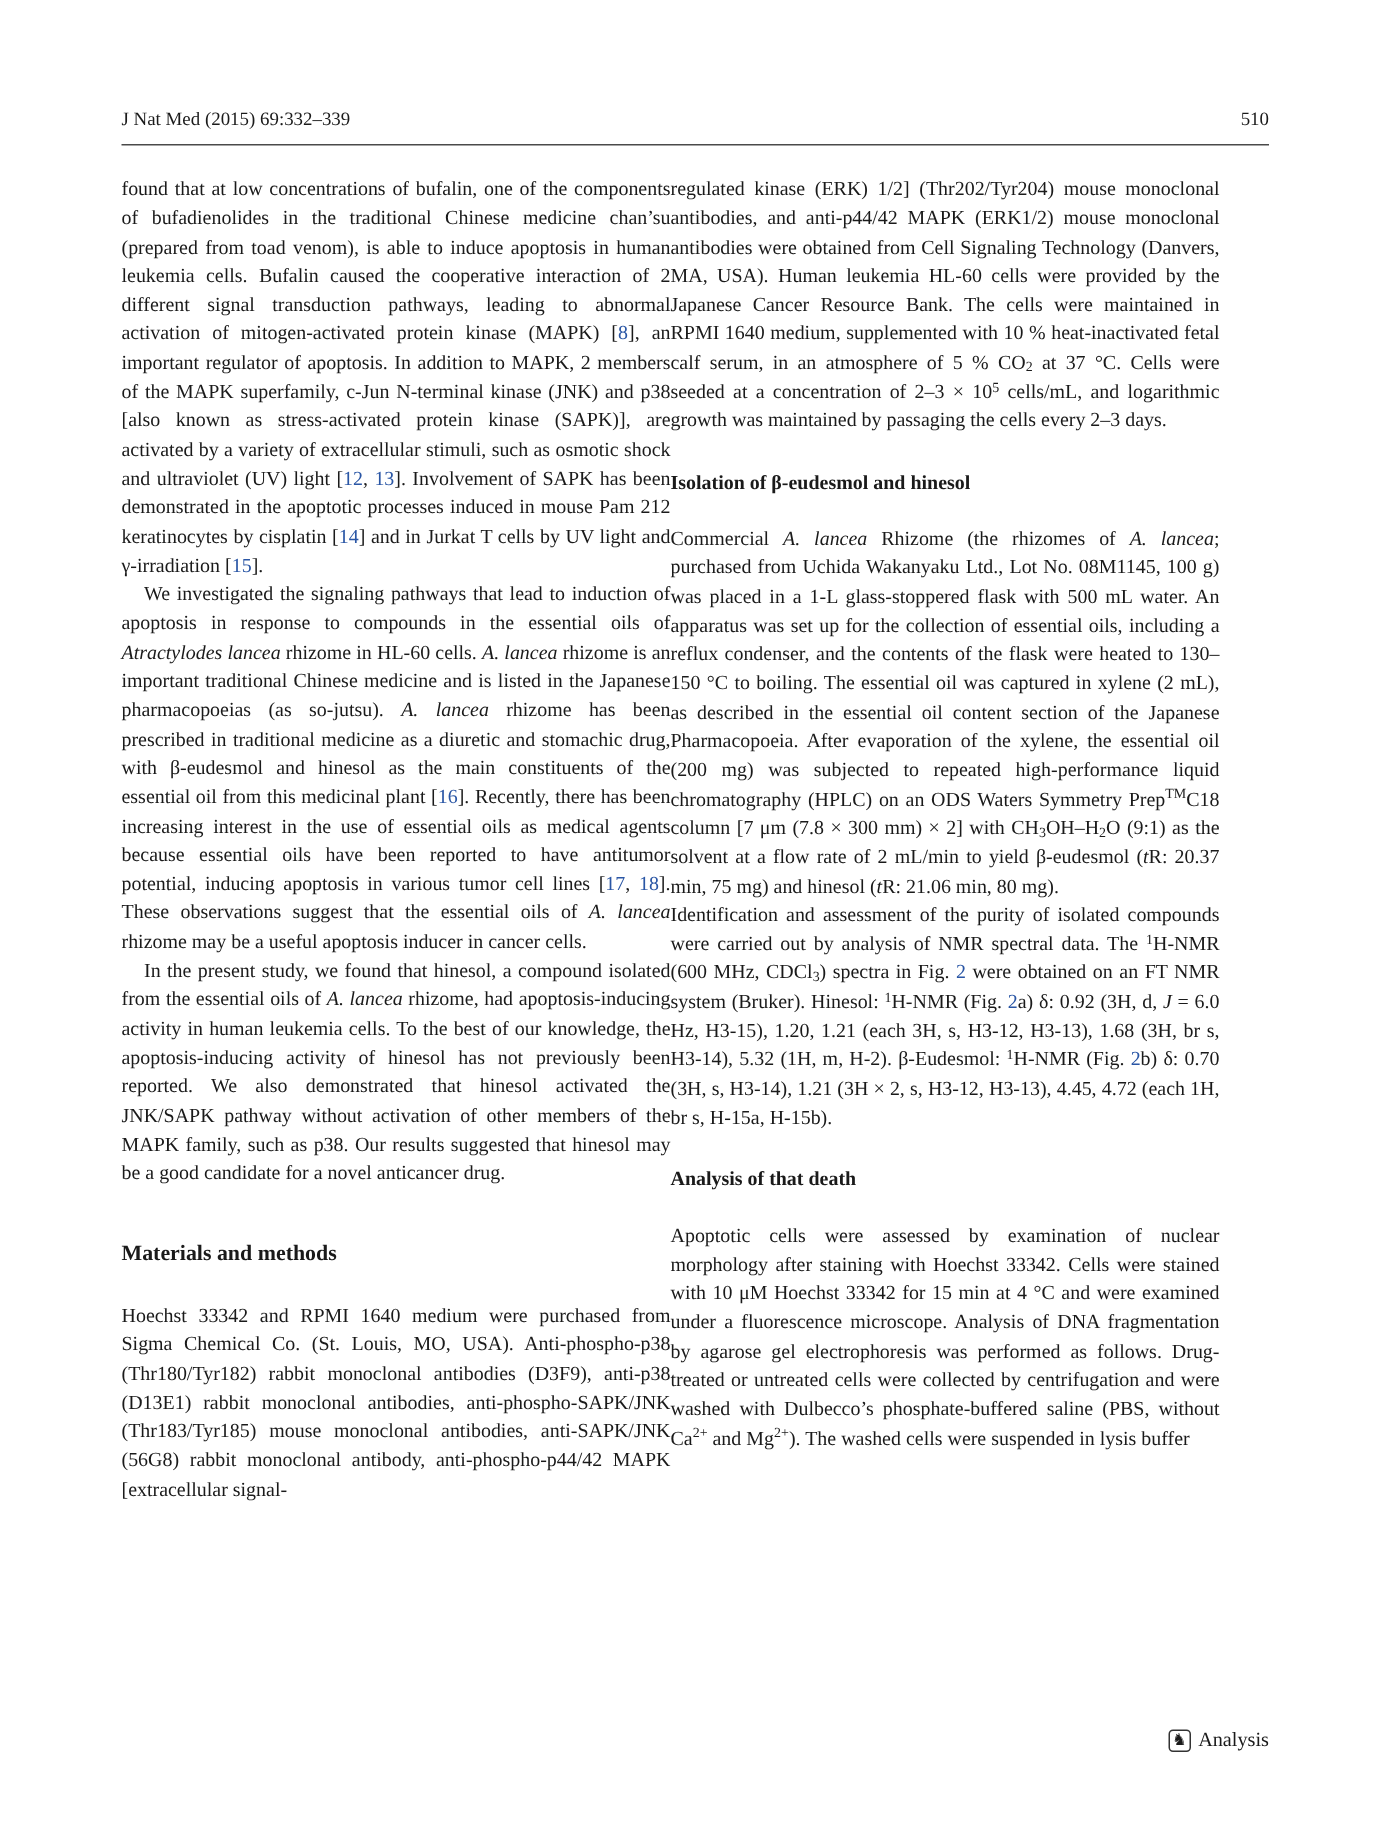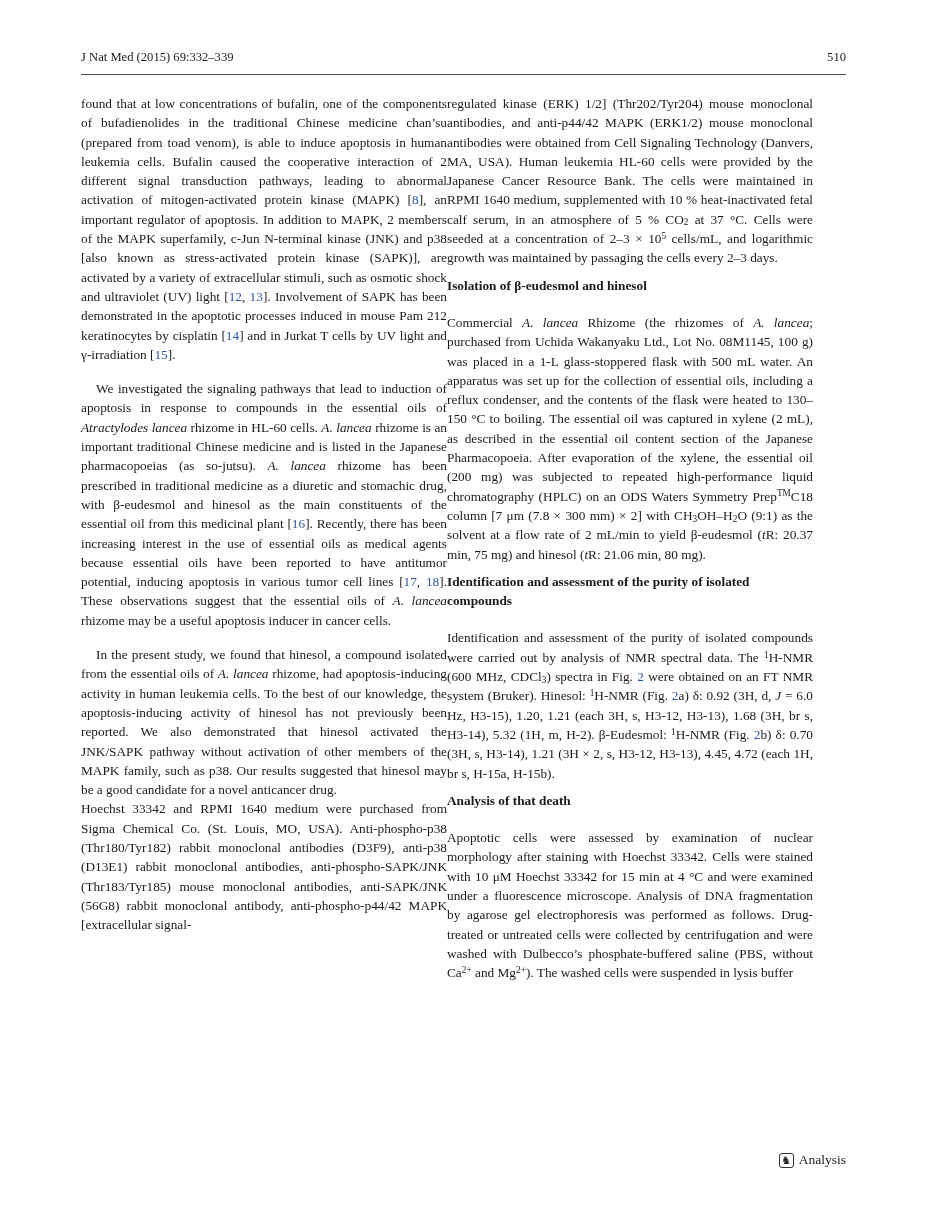--- a/index.html
+++ b/index.html
@@ -9,29 +9,29 @@
   }
   *{box-sizing:border-box;}
   html,body{margin:0;padding:0;}
   body{
     width:925px;height:1230px;background:#ffffff;position:relative;overflow:hidden;
     font-family:"Liberation Serif","DejaVu Serif",serif;color:var(--text-color);
   }
   .page{position:absolute;left:81px;top:0;width:765px;}
   .header{
     display:flex;justify-content:space-between;align-items:flex-end;
-    padding-top:50px;padding-bottom:9px;font-size:12.6px;
+    padding-top:72px;padding-bottom:9px;font-size:12.6px;
     border-bottom:1px solid var(--rule-color);
   }
   .columns{display:flex;margin-top:19px;}
   .col{width:366px;font-size:13.3px;line-height:19.3px;text-align:justify;}
   .col p{margin:0;}
-  .col p.indent{text-indent:15px;margin-top:15px;}
+  .col p.indent{text-indent:15px;}
   .col h2.h1{font-size:14.6px;font-weight:700;margin:36px 0 20px;line-height:19.6px;text-align:left;}
-  .col h3.h2{font-size:13.3px;font-weight:700;margin:8px 0 18px;line-height:19.3px;text-align:left;}
+  .col h3.h2{font-size:13.3px;font-weight:700;margin:22px 0 18px;line-height:19.3px;text-align:left;}
   .cite{color:var(--link-color);cursor:pointer;}
   em{font-style:italic;}
   sup,sub{line-height:0;font-size:70%;vertical-align:baseline;position:relative;}
   sup{top:-0.45em;}
   sub{top:0.18em;}
   .footer{
     position:absolute;right:79px;bottom:62px;
     display:flex;align-items:center;gap:5px;font-size:13.5px;
   }
   .logo-box{
@@ -46,27 +46,27 @@
 <div class="page">
   <div class="header">
     <span>J Nat Med (2015) 69:332–339</span>
     <span>510</span>
   </div>
   <div class="columns">
     <div class="col">
         <p>found that at low concentrations of bufalin, one of the components of bufadienolides in the traditional Chinese medicine chan’su (prepared from toad venom), is able to induce apoptosis in human leukemia cells. Bufalin caused the cooperative interaction of 2 different signal transduction pathways, leading to abnormal activation of mitogen-activated protein kinase (MAPK) [<span class="cite">8</span>], an important regulator of apoptosis. In addition to MAPK, 2 members of the MAPK superfamily, c-Jun N-terminal kinase (JNK) and p38 [also known as stress-activated protein kinase (SAPK)], are activated by a variety of extracellular stimuli, such as osmotic shock and ultraviolet (UV) light [<span class="cite">12</span>, <span class="cite">13</span>]. Involvement of SAPK has been demonstrated in the apoptotic processes induced in mouse Pam 212 keratinocytes by cisplatin [<span class="cite">14</span>] and in Jurkat T cells by UV light and γ-irradiation [<span class="cite">15</span>].</p>
         <p class="indent">We investigated the signaling pathways that lead to induction of apoptosis in response to compounds in the essential oils of <em>Atractylodes lancea</em> rhizome in HL-60 cells. <em>A. lancea</em> rhizome is an important traditional Chinese medicine and is listed in the Japanese pharmacopoeias (as so-jutsu). <em>A. lancea</em> rhizome has been prescribed in traditional medicine as a diuretic and stomachic drug, with β-eudesmol and hinesol as the main constituents of the essential oil from this medicinal plant [<span class="cite">16</span>]. Recently, there has been increasing interest in the use of essential oils as medical agents because essential oils have been reported to have antitumor potential, inducing apoptosis in various tumor cell lines [<span class="cite">17</span>, <span class="cite">18</span>]. These observations suggest that the essential oils of <em>A. lancea</em> rhizome may be a useful apoptosis inducer in cancer cells.</p>
         <p class="indent">In the present study, we found that hinesol, a compound isolated from the essential oils of <em>A. lancea</em> rhizome, had apoptosis-inducing activity in human leukemia cells. To the best of our knowledge, the apoptosis-inducing activity of hinesol has not previously been reported. We also demonstrated that hinesol activated the JNK/SAPK pathway without activation of other members of the MAPK family, such as p38. Our results suggested that hinesol may be a good candidate for a novel anticancer drug.</p>
+        <h2 class="h1">Materials and methods</h2>
         <p>Hoechst 33342 and RPMI 1640 medium were purchased from Sigma Chemical Co. (St. Louis, MO, USA). Anti-phospho-p38 (Thr180/Tyr182) rabbit monoclonal antibodies (D3F9), anti-p38 (D13E1) rabbit monoclonal antibodies, anti-phospho-SAPK/JNK (Thr183/Tyr185) mouse monoclonal antibodies, anti-SAPK/JNK (56G8) rabbit monoclonal antibody, anti-phospho-p44/42 MAPK [extracellular signal-</p>
       </div>
     <div class="col">
         <p>regulated kinase (ERK) 1/2] (Thr202/Tyr204) mouse monoclonal antibodies, and anti-p44/42 MAPK (ERK1/2) mouse monoclonal antibodies were obtained from Cell Signaling Technology (Danvers, MA, USA). Human leukemia HL-60 cells were provided by the Japanese Cancer Resource Bank. The cells were maintained in RPMI 1640 medium, supplemented with 10 % heat-inactivated fetal calf serum, in an atmosphere of 5 % CO<sub>2</sub> at 37 °C. Cells were seeded at a concentration of 2–3 × 10<sup>5</sup> cells/mL, and logarithmic growth was maintained by passaging the cells every 2–3 days.</p>
         <h3 class="h2">Isolation of β-eudesmol and hinesol</h3>
         <p>Commercial <em>A. lancea</em> Rhizome (the rhizomes of <em>A. lancea</em>; purchased from Uchida Wakanyaku Ltd., Lot No. 08M1145, 100 g) was placed in a 1-L glass-stoppered flask with 500 mL water. An apparatus was set up for the collection of essential oils, including a reflux condenser, and the contents of the flask were heated to 130–150 °C to boiling. The essential oil was captured in xylene (2 mL), as described in the essential oil content section of the Japanese Pharmacopoeia. After evaporation of the xylene, the essential oil (200 mg) was subjected to repeated high-performance liquid chromatography (HPLC) on an ODS Waters Symmetry Prep<sup>TM</sup>C18 column [7 μm (7.8 × 300 mm) × 2] with CH<sub>3</sub>OH–H<sub>2</sub>O (9:1) as the solvent at a flow rate of 2 mL/min to yield β-eudesmol (<em>t</em>R: 20.37 min, 75 mg) and hinesol (<em>t</em>R: 21.06 min, 80 mg).</p>
-        <h3 class="h2">Identification and assessment of the purity of isolated compounds</h3>
         <p>Identification and assessment of the purity of isolated compounds were carried out by analysis of NMR spectral data. The <sup>1</sup>H-NMR (600 MHz, CDCl<sub>3</sub>) spectra in Fig. <span class="cite">2</span> were obtained on an FT NMR system (Bruker). Hinesol: <sup>1</sup>H-NMR (Fig. <span class="cite">2</span>a) δ: 0.92 (3H, d, <em>J</em> = 6.0 Hz, H3-15), 1.20, 1.21 (each 3H, s, H3-12, H3-13), 1.68 (3H, br s, H3-14), 5.32 (1H, m, H-2). β-Eudesmol: <sup>1</sup>H-NMR (Fig. <span class="cite">2</span>b) δ: 0.70 (3H, s, H3-14), 1.21 (3H × 2, s, H3-12, H3-13), 4.45, 4.72 (each 1H, br s, H-15a, H-15b).</p>
         <h3 class="h2">Analysis of that death</h3>
         <p>Apoptotic cells were assessed by examination of nuclear morphology after staining with Hoechst 33342. Cells were stained with 10 μM Hoechst 33342 for 15 min at 4 °C and were examined under a fluorescence microscope. Analysis of DNA fragmentation by agarose gel electrophoresis was performed as follows. Drug-treated or untreated cells were collected by centrifugation and were washed with Dulbecco’s phosphate-buffered saline (PBS, without Ca<sup>2+</sup> and Mg<sup>2+</sup>). The washed cells were suspended in lysis buffer</p>
       </div>
   </div>
 </div>
 
 <div class="footer">
   <span class="logo-box">♞</span>
   <span>Analysis</span>

